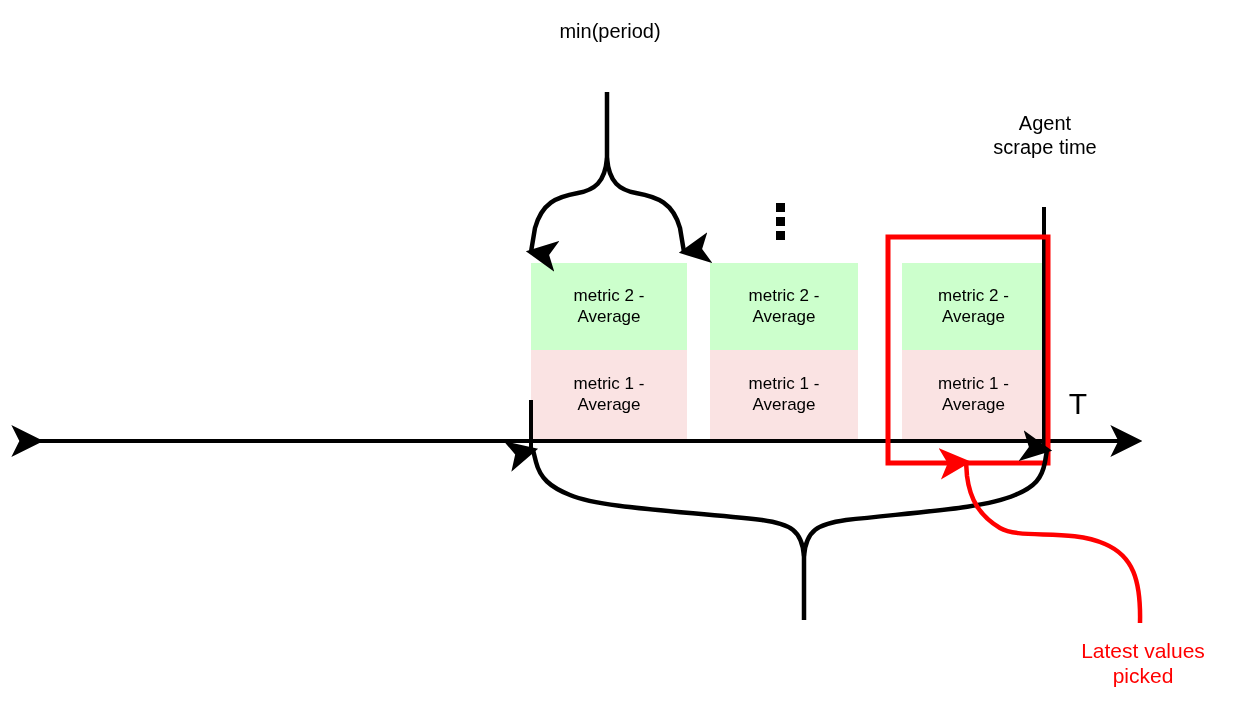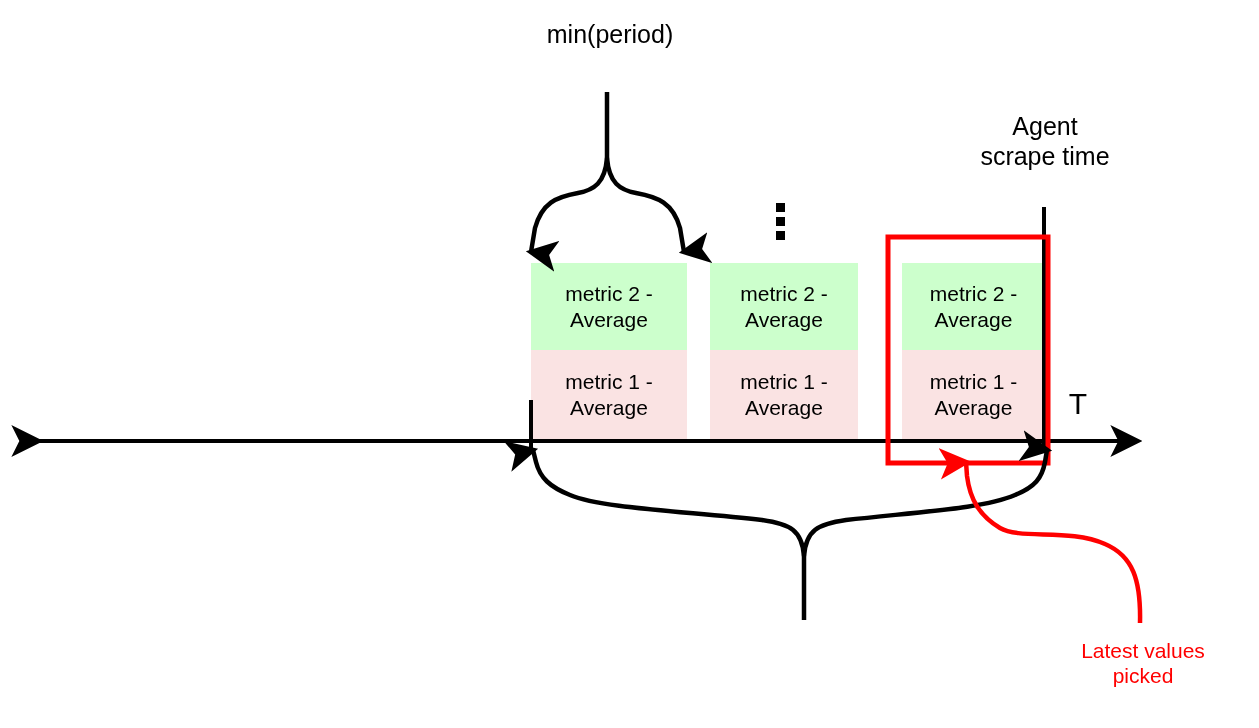--- a/index.html
+++ b/index.html
@@ -26,30 +26,30 @@
     height: 728px;
   }
   .lbl {
     position: absolute;
     text-align: center;
     color: #000000;
     line-height: 1.18;
     white-space: pre-line;
     user-select: none;
   }
-  .lbl-big     { font-size: 25px; }
+  .lbl-big     { font-size: 20px; }
   .lbl-axis    { font-size: 30px; }
   .lbl-red     { font-size: 21px; color: #ff0000; }
   .box-text {
     position: absolute;
     display: flex;
     align-items: center;
     justify-content: center;
     text-align: center;
-    font-size: 21px;
+    font-size: 17px;
     color: #000000;
     line-height: 1.22;
     white-space: pre-line;
     box-sizing: border-box;
     user-select: none;
     border-radius: 9px;
   }
 </style>
 </head>
 <body>

